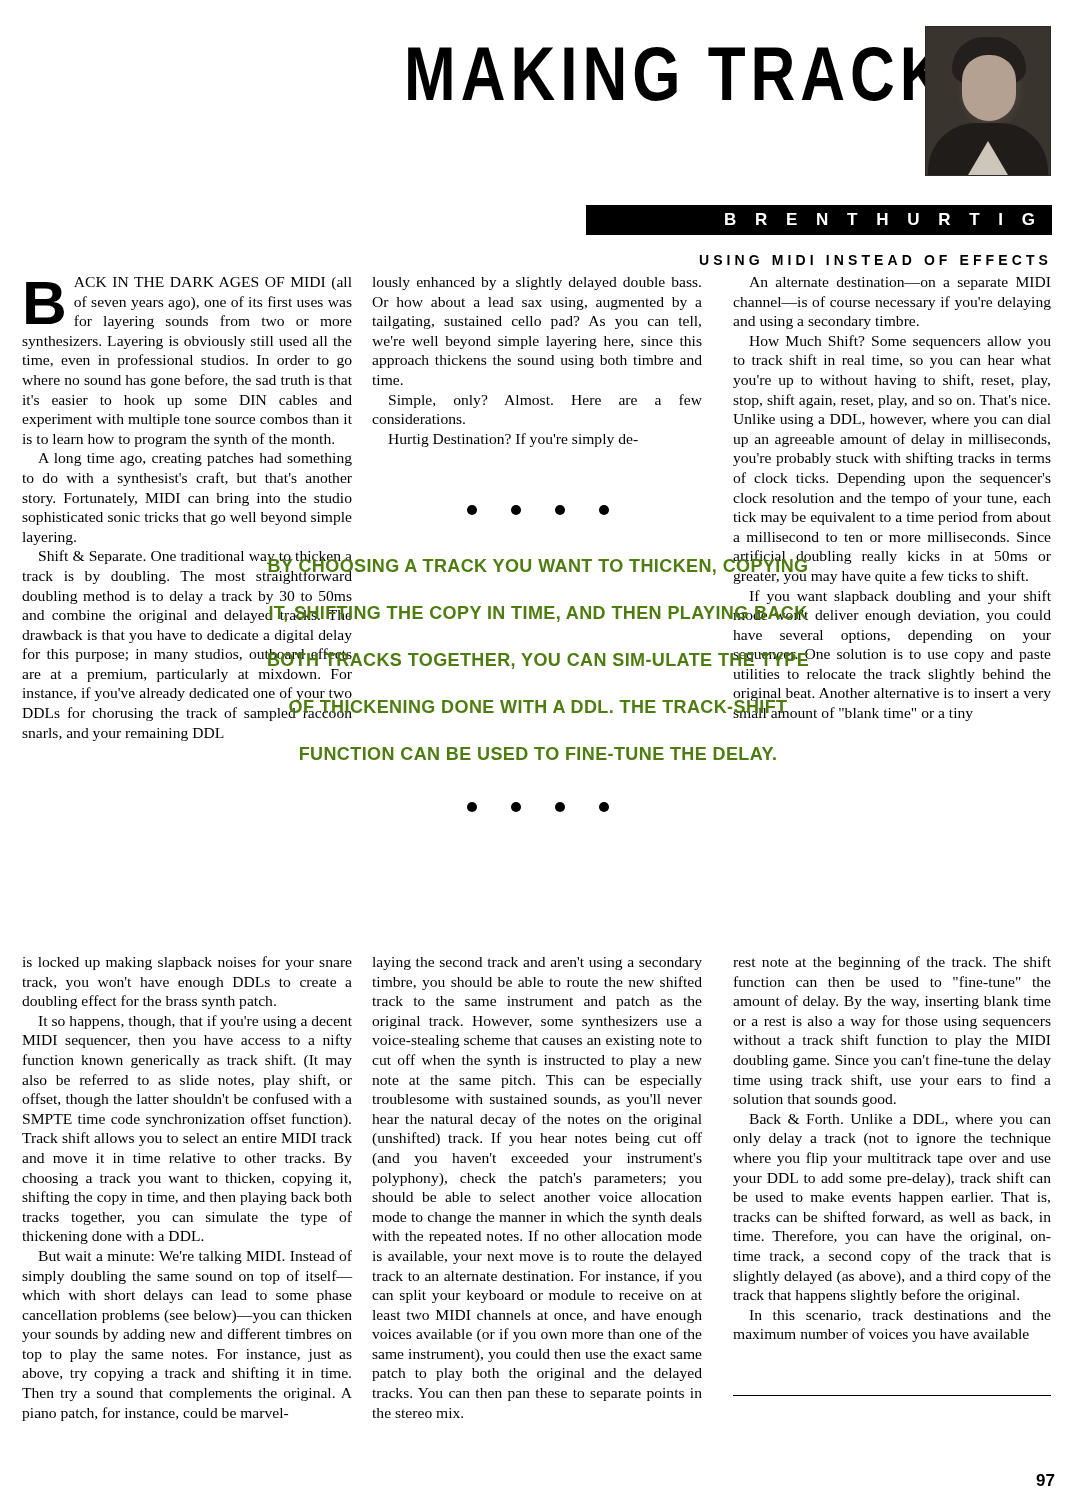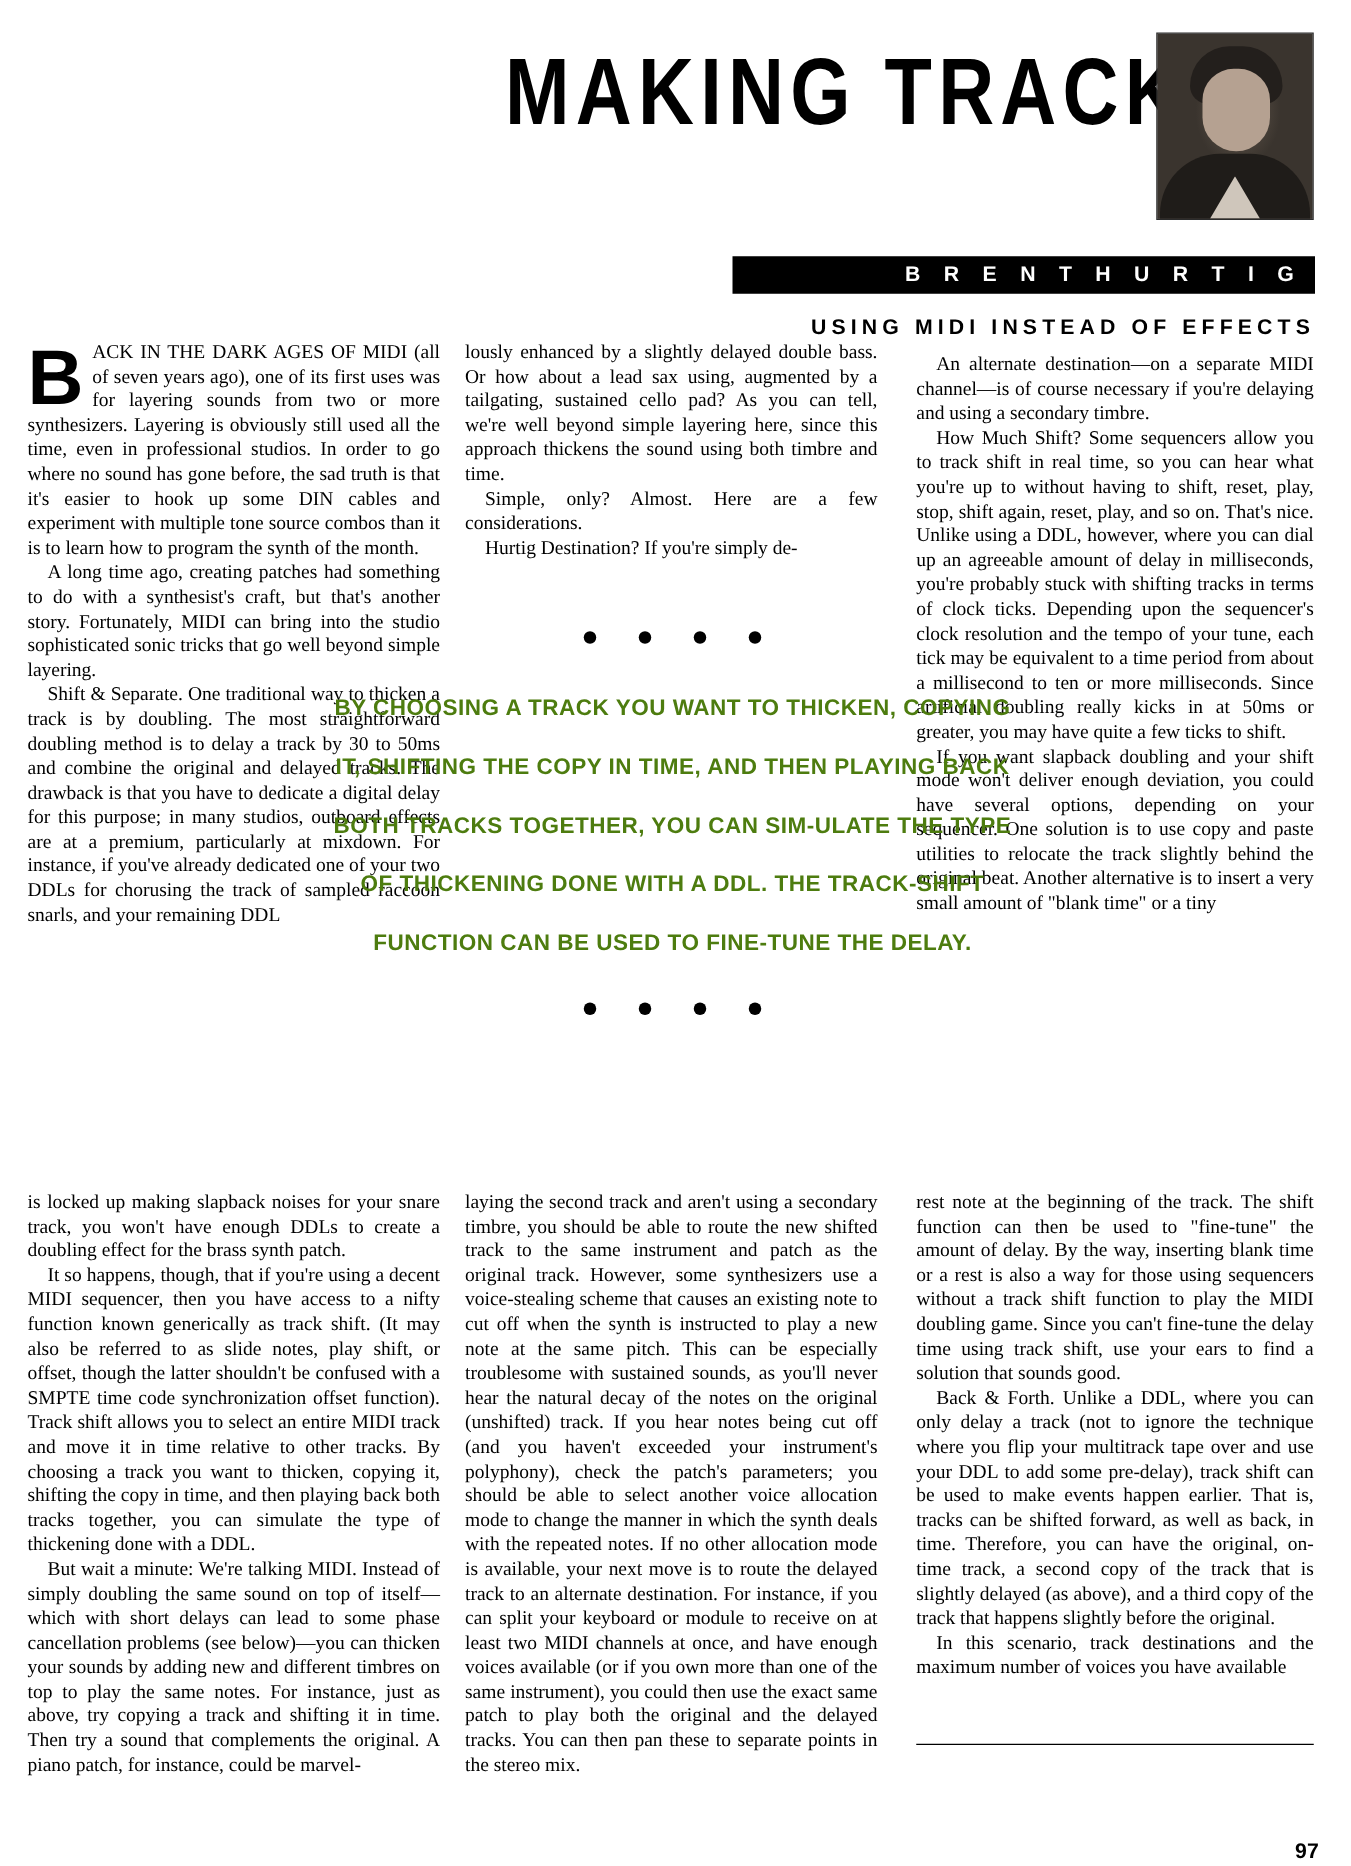--- a/index.html
+++ b/index.html
@@ -102,21 +102,21 @@
     text-align: right;
   }
   .deck {
     position: absolute;
     left: 586px;
     top: 252px;
     width: 466px;
     text-align: right;
     font-family: "Liberation Sans", sans-serif;
     font-weight: bold;
-    font-size: 17px;
+    font-size: 14px;
     letter-spacing: 4.1px;
     color: #000;
     white-space: nowrap;
   }
 
   
   .col {
     position: absolute;
     font-family: "Liberation Serif", serif;
     font-size: 15.6px;
@@ -139,21 +139,21 @@
     font-weight: bold;
     font-size: 62px;
     line-height: 53px;
     padding: 2px 7px 0 0;
     margin-top: 2px;
   }
 
   
   #col1-top { left: 22px;  top: 272px; width: 330px; }
   #col2-top { left: 372px; top: 272px; width: 330px; }
-  #col3-top { left: 733px; top: 282px; width: 318px; }
+  #col3-top { left: 733px; top: 272px; width: 318px; }
 
   #col1-bottom { left: 22px;  top: 952px; width: 330px; }
   #col2-bottom { left: 372px; top: 952px; width: 330px; }
   #col3-bottom { left: 733px; top: 952px; width: 318px; }
 
   
   .pullquote {
     position: absolute;
     left: 258px;
     top: 505px;

